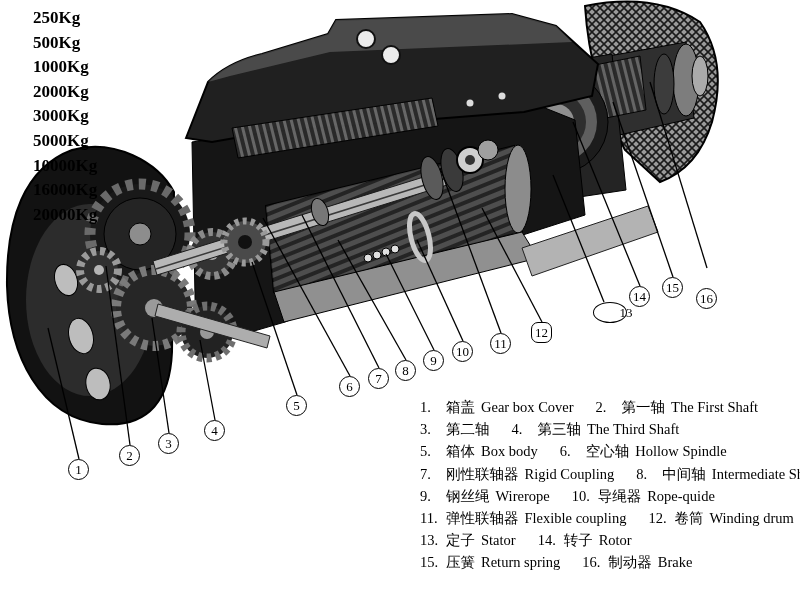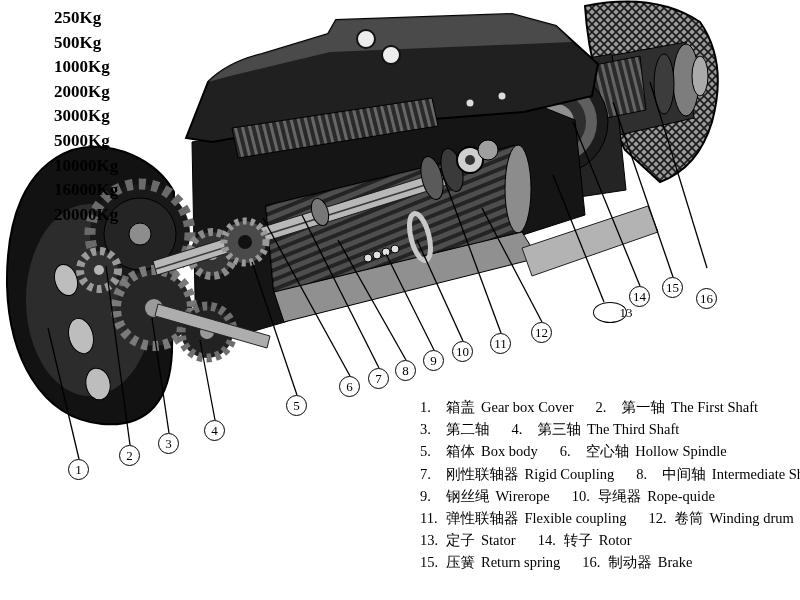--- a/index.html
+++ b/index.html
@@ -1,21 +1,21 @@
 <!DOCTYPE html>
 <html><head>
 <meta charset="utf-8">
 <style>
   html,body{margin:0;padding:0;background:#fff;}
   #stage{position:relative;width:800px;height:600px;background:#ffffff;overflow:hidden;
          font-family:"Liberation Serif","DejaVu Serif","DejaVu Sans",serif;}
   #machine-svg{position:absolute;left:0;top:0;width:800px;height:600px;}
   
   .capacities{position:absolute;left:33px;top:6px;}
-  .capacity{font-size:17px;font-weight:700;line-height:24.6px;color:#000;white-space:nowrap;margin-left:21px;}
+  .capacity{font-size:17px;font-weight:700;line-height:24.6px;color:#000;white-space:nowrap;}
   
   .callout{position:absolute;width:21px;height:21px;border:1.6px solid #000;border-radius:50%;
            background:#fff;display:flex;align-items:center;justify-content:center;
            font-size:13px;font-weight:400;color:#000;box-sizing:border-box;}
   
   .legend{position:absolute;left:420px;top:396px;}
   .legend-row{display:flex;gap:22px;line-height:22.2px;font-size:14.5px;color:#000;white-space:nowrap;}
   .legend-entry{display:inline-flex;gap:6px;}
   .legend-num{min-width:20px;}
 </style>
@@ -165,21 +165,21 @@
   <div class="callout" style="left:119px;top:445px;">2</div>
   <div class="callout" style="left:158px;top:433px;">3</div>
   <div class="callout" style="left:204px;top:420px;">4</div>
   <div class="callout" style="left:286px;top:395px;">5</div>
   <div class="callout" style="left:339px;top:376px;">6</div>
   <div class="callout" style="left:368px;top:368px;">7</div>
   <div class="callout" style="left:395px;top:360px;">8</div>
   <div class="callout" style="left:423px;top:350px;">9</div>
   <div class="callout" style="left:452px;top:341px;">10</div>
   <div class="callout" style="left:490px;top:333px;">11</div>
-  <div class="callout" style="left:531px;top:322px;">12</div>
+  <div class="callout" style="left:531px;top:322px;border-radius:7px;">12</div>
   <div class="callout" style="left:593px;top:302px;padding-left:32px;">13</div>
   <div class="callout" style="left:629px;top:286px;">14</div>
   <div class="callout" style="left:662px;top:277px;">15</div>
   <div class="callout" style="left:696px;top:268px;margin-top:20px;">16</div>
 
   <div class="legend">
     <div class="legend-row">
       <span class="legend-entry">
           <span class="legend-num">1.</span>
           <span>箱盖</span>

